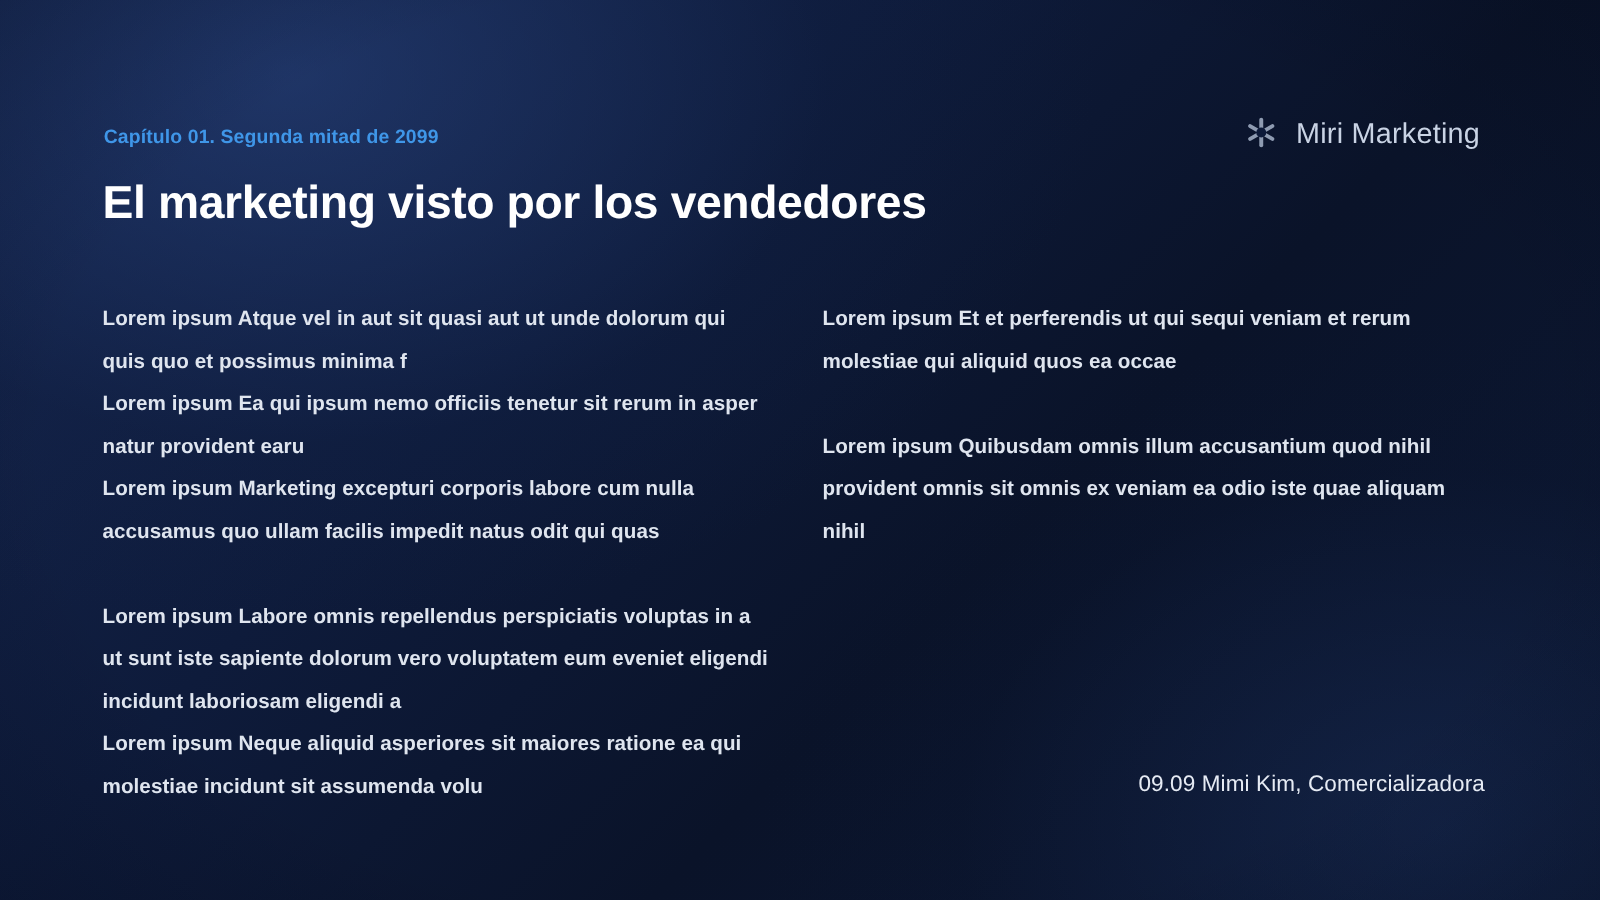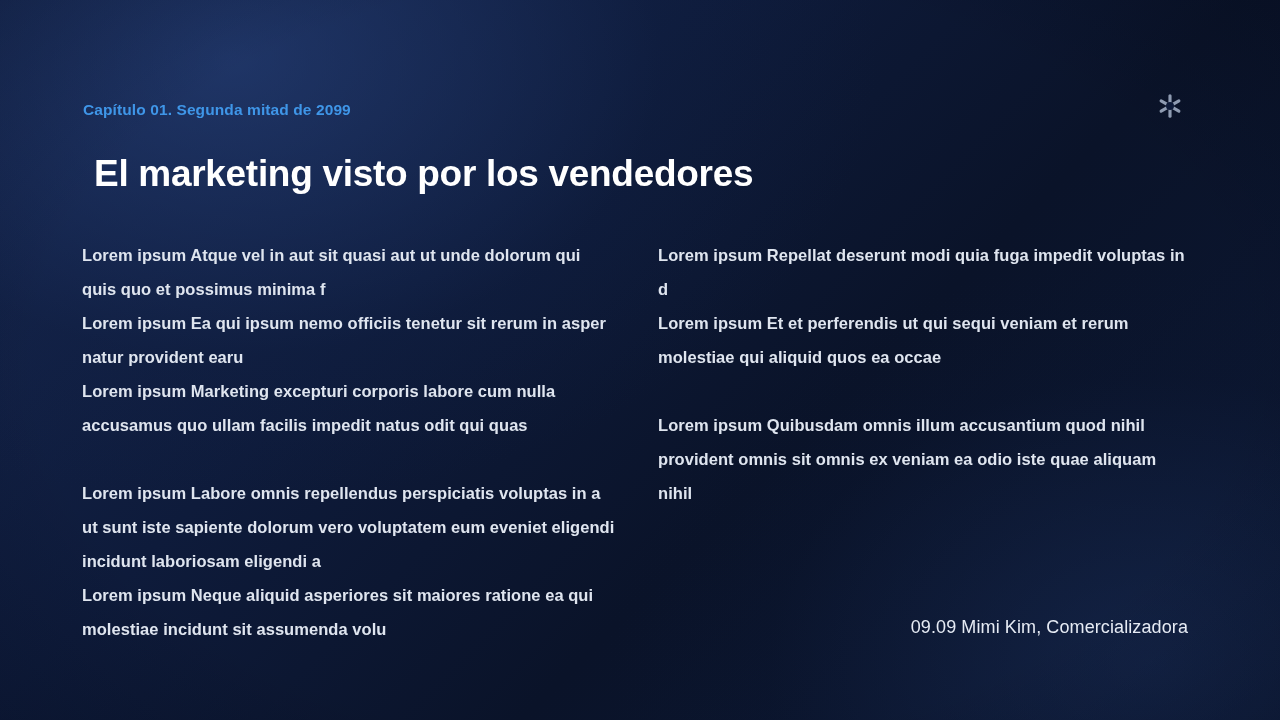--- a/index.html
+++ b/index.html
@@ -74,21 +74,21 @@
   }
   .title {
     position: absolute;
     top: 140px;
     left: 82px;
     font-size: 37px;
     line-height: 1.18;
     font-weight: 700;
     color: #ffffff;
     letter-spacing: -0.3px;
-    margin: 12px;
+    margin: 0;
   }
 
   
   .columns {
     position: absolute;
     top: 238px;
     left: 82px;
     width: 1112px;
     display: flex;
     gap: 40px;
@@ -130,39 +130,39 @@
       <span class="brand-mark-wrap">
         <svg class="brand-mark" viewBox="0 0 32 32" aria-hidden="true">
           <g fill="#9aa7bd">
             <rect x="14.2" y="2.5" width="3.6" height="27" rx="1.8"></rect>
             <rect x="14.2" y="2.5" width="3.6" height="27" rx="1.8" transform="rotate(60 16 16)"></rect>
             <rect x="14.2" y="2.5" width="3.6" height="27" rx="1.8" transform="rotate(120 16 16)"></rect>
             <circle cx="16" cy="16" r="4.6" fill="#0e1b3b"></circle>
           </g>
         </svg>
       </span>
+      <span class="brand-name">Miri Marketing</span>
     </div>
 
     <div class="eyebrow">Capítulo 01. Segunda mitad de 2099</div>
 
     <h1 class="title">El marketing visto por los vendedores</h1>
 
     <div class="columns">
 
       <div class="col">
         <p class="para">Lorem ipsum Atque vel in aut sit quasi aut ut unde dolorum qui quis quo et possimus minima f</p>
         <p class="para">Lorem ipsum Ea qui ipsum nemo officiis tenetur sit rerum in asper natur provident earu</p>
         <p class="para">Lorem ipsum Marketing excepturi corporis labore cum nulla accusamus quo ullam facilis impedit natus odit qui quas</p>
         <div class="para-gap"></div>
         <p class="para">Lorem ipsum Labore omnis repellendus perspiciatis voluptas in a ut sunt iste sapiente dolorum vero voluptatem eum eveniet eligendi incidunt laboriosam eligendi a</p>
         <p class="para">Lorem ipsum Neque aliquid asperiores sit maiores ratione ea qui molestiae incidunt sit assumenda volu</p>
       </div>
 
       <div class="col">
-        <p class="para">Lorem ipsum Repellat deserunt modi quia fuga impedit voluptas in d</p>
         <p class="para">Lorem ipsum Et et perferendis ut qui sequi veniam et rerum molestiae qui aliquid quos ea occae</p>
         <div class="para-gap"></div>
         <p class="para">Lorem ipsum Quibusdam omnis illum accusantium quod nihil provident omnis sit omnis ex veniam ea odio iste quae aliquam nihil</p>
       </div>
 
     </div>
 
     <div class="footer-note">09.09 Mimi Kim, Comercializadora</div>
 
   </div>

